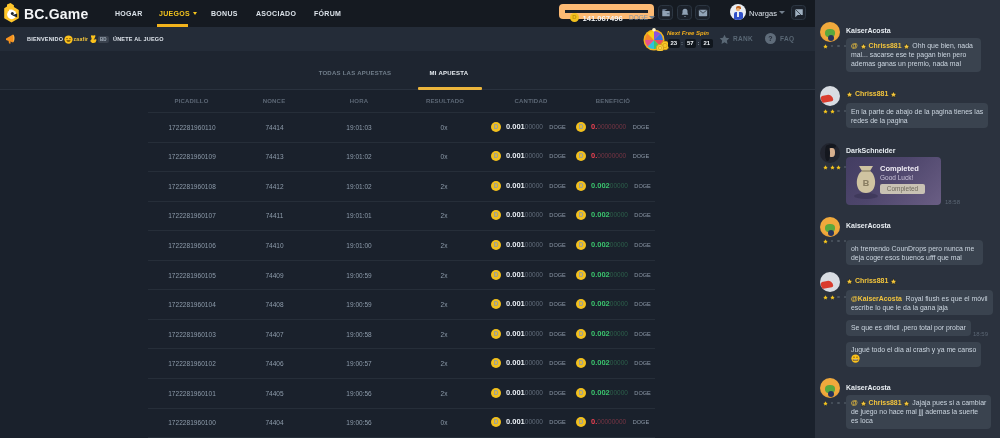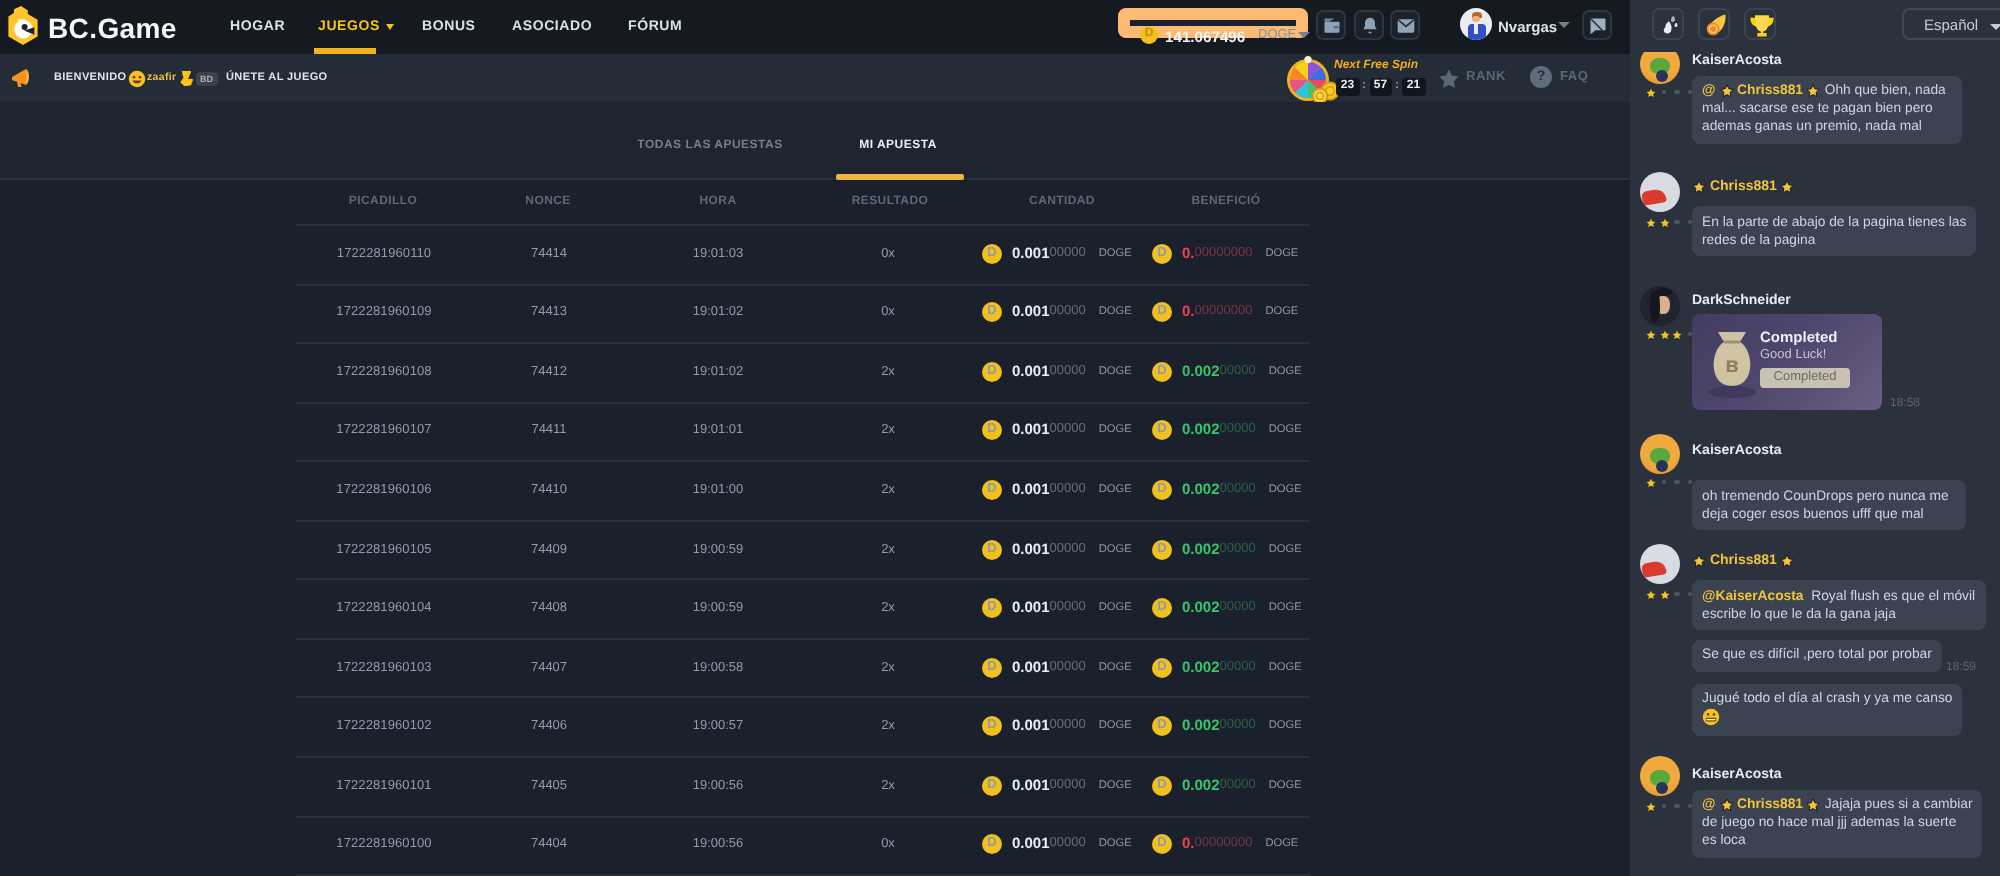--- a/index.html
+++ b/index.html
@@ -8,21 +8,21 @@
 #logo{position:absolute;left:3px;top:2px}
 #wordmark{position:absolute;left:24px;top:5.5px;font-size:14px;font-weight:bold;color:#f4f6f8;letter-spacing:0.2px}
 .mitem{position:absolute;top:9.5px;font-size:7px;font-weight:bold;color:#dbe2e9;letter-spacing:0.3px}
 #m-juegos{color:#f5c51d}
 #juegos-caret{position:absolute;top:12px;width:0;height:0;border-left:2.7px solid transparent;border-right:2.7px solid transparent;border-top:3.5px solid #f5c51d}
 #juegos-line{position:absolute;left:157px;top:24px;width:31px;height:2.5px;background:#f2b31c}
 #balbox{position:absolute;left:559px;top:4px;width:95px;height:15px;border:6px solid #fdba74;border-radius:4px;background:#1b212a}
 .navbtn{position:absolute;top:5px;width:15px;height:15px;border:1px solid #2c3642;border-radius:3.5px;background:#1b212a}
 .navbtn svg{position:absolute;left:2px;top:2px}
 #avatar{position:absolute;left:730px;top:4px;width:16px;height:16px;border-radius:50%;background:#e9edf2;overflow:hidden}
-#uname{position:absolute;left:749px;top:9px;font-size:7.5px;font-weight:bold;color:#dce3ea}
+#uname{position:absolute;left:749px;top:9px;font-size:7.5px;font-weight:normal;color:#dce3ea}
 .caret{position:absolute;width:0;height:0;border-left:3px solid transparent;border-right:3px solid transparent;border-top:3.5px solid #74808d}
 
 #announce{position:absolute;left:0;top:27px;width:815px;height:24px;background:#242c38}
 .ann-t{position:absolute;top:36px;font-size:5.5px;font-weight:bold;color:#dfe5ec;letter-spacing:0.2px}
 
 #nfs-label{position:absolute;left:667px;top:30px;font-size:6px;font-weight:bold;font-style:italic;color:#f2ae1c}
 .tbox{position:absolute;top:39px;width:11.5px;height:9px;background:#10161d;border-radius:2px;color:#edf1f5;font-size:6px;font-weight:bold;text-align:center;line-height:9px}
 .tcol{position:absolute;top:40px;font-size:6px;font-weight:bold;color:#8b97a4}
 #ranktxt{position:absolute;left:733px;top:35px;font-size:6.5px;font-weight:bold;color:#5a6875;letter-spacing:0.3px}
 #faqtxt{position:absolute;left:780px;top:35px;font-size:6.5px;font-weight:bold;color:#5a6875;letter-spacing:0.3px}
@@ -507,39 +507,14 @@
             <span style="display:inline-block;width:2.5px;height:2.5px;border-radius:50%;background:#4d5661;vertical-align:middle"></span>
           </span>
         </span>
       </div>
   <div class="bubble" style="top:394.5px"><span class="yel">@ <svg width="7" height="7" viewBox="0 0 24 24" style="vertical-align:middle">
             <path d="M12 1.5l3.2 6.8 7.3 1-5.3 5.1 1.3 7.3-6.5-3.5-6.5 3.5 1.3-7.3L1.5 9.3l7.3-1z" fill="#f2c43c" stroke="#10151b" stroke-width="1.6"></path>
           </svg> Chriss881 <svg width="7" height="7" viewBox="0 0 24 24" style="vertical-align:middle">
             <path d="M12 1.5l3.2 6.8 7.3 1-5.3 5.1 1.3 7.3-6.5-3.5-6.5 3.5 1.3-7.3L1.5 9.3l7.3-1z" fill="#f2c43c" stroke="#10151b" stroke-width="1.6"></path>
           </svg></span> Jajaja pues si a cambiar<br>de juego no hace mal jjj ademas la suerte<br>es loca</div>
 
-  <div id="sb-head">
-    <div class="sbtn" style="left:11px">
-      <svg width="14" height="14" viewBox="0 0 24 24" style="position:absolute;left:0.5px;top:0.5px">
-        <path d="M8 13 C8 10 11 8 11 8 C13 10 14 13 13 16 C12 19 8 19 7 17 C6 15 7 14 8 13Z" fill="#e6ecf2"></path>
-        <path d="M13 6 C13 4.5 15 3.5 15 3.5 C16 4.5 16.5 6 16 7.5 C15.3 9 13 8.7 12.8 7.5 Z" fill="#aab6c2"></path>
-        <path d="M16 11 C16 10 17.5 9.3 17.5 9.3 C18.3 10 18.6 11.2 18.2 12.2 C17.6 13.3 16 13 15.9 12 Z" fill="#e6ecf2"></path>
-      </svg>
-    </div>
-    <div class="sbtn" style="left:34px">
-      <svg width="14" height="14" viewBox="0 0 24 24" style="position:absolute;left:0.5px;top:0.5px">
-        <path d="M20 2 C14 4 8 8 7 12 L13 18 C18 16 21 8 20 2Z" fill="#f9c73e"></path>
-        <circle cx="9.5" cy="14.5" r="5.5" fill="#f08a2c"></circle>
-        <circle cx="9.5" cy="14.5" r="3.2" fill="none" stroke="#fbd068" stroke-width="1.2"></circle>
-      </svg>
-    </div>
-    <div class="sbtn" style="left:57px">
-      <svg width="14" height="14" viewBox="0 0 24 24" style="position:absolute;left:0.5px;top:0.5px">
-        <path d="M6 3h12v2h4c0 4-2 7-5 7.5A6 6 0 0113 15v3h3v3H8v-3h3v-3a6 6 0 01-4-2.5C4 12 2 9 2 5h4z" fill="#ffd012"></path>
-        <path d="M6 3h12l-1 9a5 5 0 01-10 0z" fill="#fad94f"></path>
-      </svg>
-    </div>
-    <div id="esp">Español
-      <span class="caret" style="left:43px;top:6.5px;border-top-color:#c3cdd8"></span>
-    </div>
-  </div>
 </div>
 </div>
 
 </body></html>

